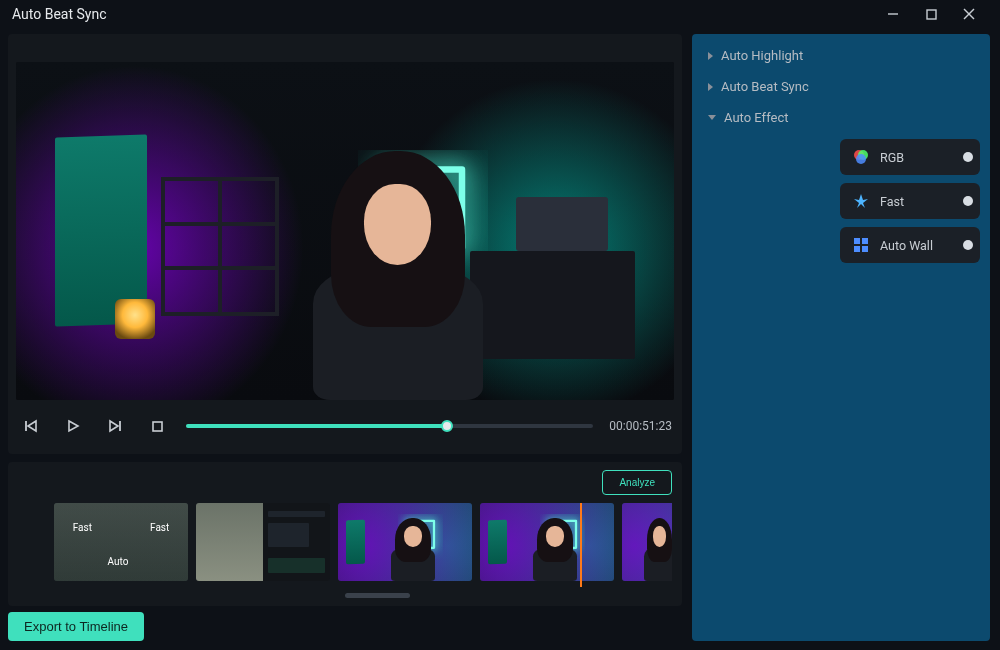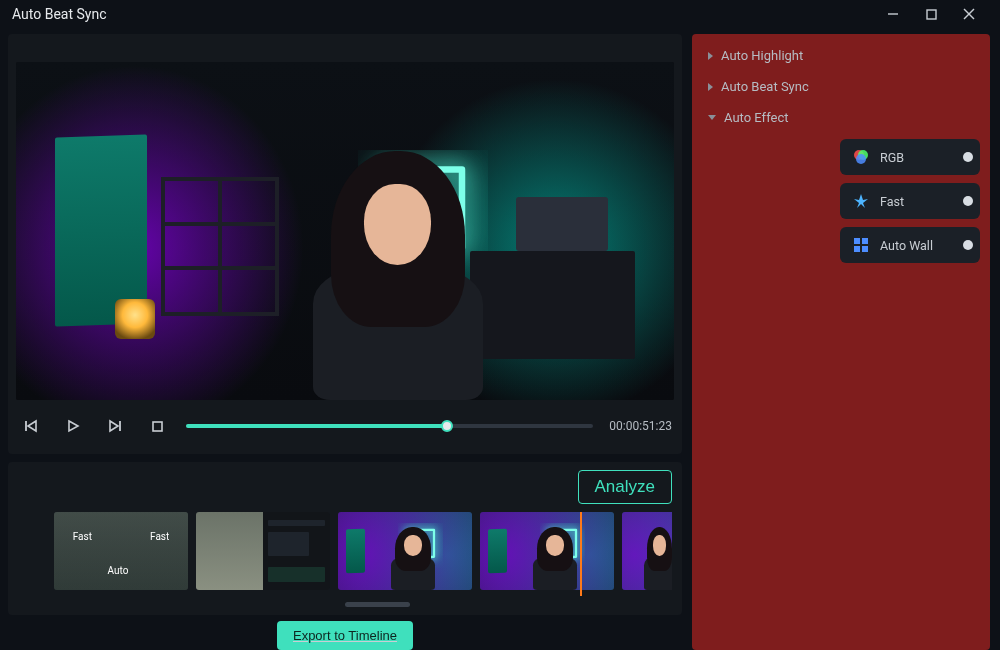--- a/index.html
+++ b/index.html
@@ -151,21 +151,21 @@
   .timecode { font-variant-numeric: tabular-nums; font-size:12px; color:#b6bcc3; }
 
   
   .clips-panel {
     background:#14181d; border-radius:4px; padding:8px 10px 8px 10px;
     display:flex; flex-direction:column; position:relative;
   }
   .analyze-row { display:flex; justify-content:flex-end; }
   .analyze-btn {
     border:1.5px solid #3fe0bd; color:#3fe0bd;
-    padding:6px 16px; border-radius:4px; font-size:17px; cursor:pointer;
+    padding:6px 16px; border-radius:4px; font-size:10px; cursor:pointer;
     background:transparent;
   }
   .clips-strip {
     margin-top:8px; display:flex; gap:8px; overflow:hidden; position:relative;
     height:84px;
     padding-left:36px;
   }
   .clip {
     flex:0 0 134px; height:78px; border-radius:3px; position:relative;
     overflow:hidden; background:#1a1f26;
@@ -199,29 +199,29 @@
     border-top:6px solid #ff7a1a;
   }
   .h-scroll {
     margin-top:6px; height:5px; background:transparent; position:relative;
   }
   .h-scroll .thumb {
     position:absolute; height:5px; background:#3a414b; border-radius:3px;
   }
 
   
-  .export-row { display:flex; justify-content:center; margin-top: -2px; text-decoration: underline; }
+  .export-row { display:flex; justify-content:flex-start; margin-top: -2px; }
   .export-btn {
     background:#3fe0bd; color:#0d2620; font-size:13px;
     border:none; padding:7px 16px; border-radius:4px; cursor:pointer;
   }
 
   
   .side-panel {
-    background:#7f1d1d; border-radius:4px; padding:6px 0; flex:1;
+    background:#0c4a6e; border-radius:4px; padding:6px 0; flex:1;
     display:flex; flex-direction:column;
     height: 555px;
   }
   .acc-item {
     padding:8px 16px; font-size:13px; color:#b6bcc3; cursor:pointer;
     display:flex; align-items:center; gap:8px;
   }
   .acc-item .tri {
     width:0;height:0; display:inline-block;
   }

